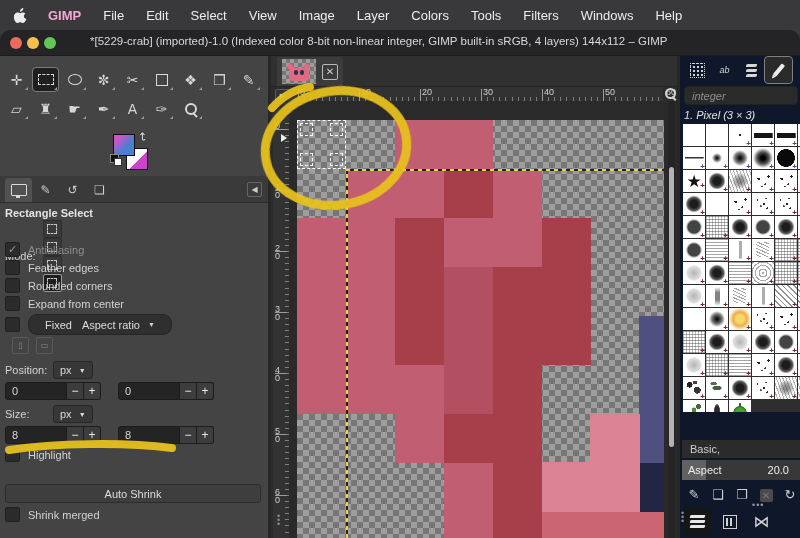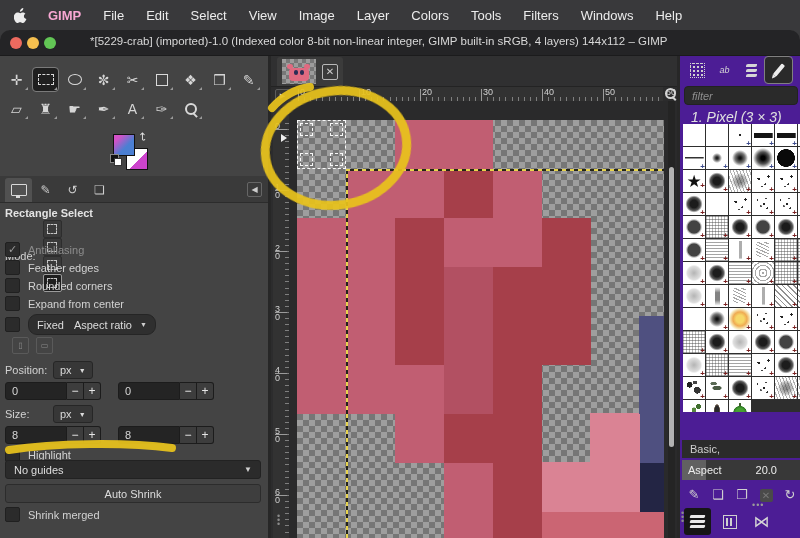--- a/index.html
+++ b/index.html
@@ -55,21 +55,21 @@
   .mode-btn{width:17px;height:16px;margin-left:7px;background:#3a3a3a;border:1px solid #2d2d2d;border-radius:2px;
     display:flex;align-items:center;justify-content:center;}
   .mode-btn .mg{width:8px;height:8px;border:1px dashed #c4c4c4;}
   .mode-btn.active{background:#1e1e1e;border-color:#9b9b9b;}
   .cb-row{position:absolute;left:5px;display:flex;align-items:center;}
   .cb{width:13px;height:13px;background:#2b2b2b;border:1px solid #202020;border-radius:2px;margin-right:8px;
     color:#bdbdbd;font-size:11px;line-height:12px;text-align:center;}
   .cb-row.muted .opt-label{color:#8d8d8d;}
   .cb-row.muted .cb{color:#9a9a9a;}
   .pill{height:19px;background:#2f2f2f;border:1px solid #252525;border-radius:9px;display:flex;align-items:center;
-    padding:0 8px;color:#dcdcdc;font-size:11px;}
+    padding:0 16px;color:#dcdcdc;font-size:11px;}
   .pill .caret{margin-left:8px;font-size:7px;color:#cfcfcf;}
   .entry{background:#242424;border:1px solid #1d1d1d;border-radius:4px;color:#c9c9c9;font-size:11px;
     display:flex;align-items:center;padding:0 6px;box-sizing:border-box;}
   .entry .clear{margin-left:auto;color:#9f9f9f;font-size:12px;}
   .side-btn{width:15px;height:15px;border:1px solid #5a5a5a;border-radius:2px;margin-left:7px;
     display:flex;align-items:center;justify-content:center;color:#8a8a8a;font-size:8px;}
   .unit-combo{height:16px;background:#373737;border:1px solid #262626;border-radius:3px;color:#dadada;
     font-size:11px;display:flex;align-items:center;padding:0 6px;}
   .unit-combo .caret{margin-left:7px;font-size:7px;}
   .spin-group{display:flex;height:18px;}
@@ -128,50 +128,50 @@
   .layer-h{position:absolute;height:2px;
     background:repeating-linear-gradient(90deg,#e8d44d 0 4px,#23231a 4px 8px);}
   .layer-v{position:absolute;width:2px;
     background:repeating-linear-gradient(0deg,#e8d44d 0 4px,#23231a 4px 8px);}
   .marquee{position:absolute;border:1px dashed rgba(255,255,255,.95);box-sizing:border-box;}
   .m-handle{position:absolute;width:13px;height:13px;border:1px dashed rgba(255,255,255,.95);box-sizing:border-box;}
   .canvas-scroll{position:absolute;left:379px;top:0;width:7px;height:437px;background:#242424;}
   .canvas-scroll .thumb-v{position:absolute;left:1px;top:66px;width:5px;height:280px;background:#b3b3b3;border-radius:3px;}
 
   
-  .right-panel{position:absolute;left:677px;top:0;width:123px;height:482px;background:#4c1d95;
+  .right-panel{position:absolute;left:677px;top:0;width:123px;height:482px;background:#0f172a;
     border-left:3px solid #272727;box-sizing:border-box;}
   .bp-tabs{position:absolute;left:4px;top:1px;display:flex;}
   .bp-tab{width:27px;height:26px;display:flex;align-items:center;justify-content:center;color:#d6d6d6;
     font-size:13px;border-radius:3px;}
   .bp-tab.active{background:#2a2a2a;outline:1px solid #808080;}
   .shape-dotgrid{width:13px;height:13px;border:1px dotted #d0d0d0;
     background-image:radial-gradient(#d0d0d0 0.8px,transparent 1px);background-size:4px 4px;background-position:1px 1px;}
   .shape-gradstack{width:13px;height:13px;position:relative;}
   .shape-gradstack i{position:absolute;left:1px;width:11px;height:3px;background:#d6d6d6;border-radius:2px 0 2px 0;display:block;}
   .shape-fontab{font-size:9px;color:#d6d6d6;font-style:italic;}
   .brush-glyph{width:4px;height:14px;background:#ededed;transform:rotate(40deg);border-radius:1px;position:relative;}
   .brush-glyph:after{content:"";position:absolute;left:0px;top:14px;border-left:2px solid transparent;
     border-right:2px solid transparent;border-top:4px solid #ededed;}
   .filter-input{position:absolute;left:4px;top:30px;width:114px;height:19px;background:#2a2a2a;border:1px solid #222;
     border-radius:4px;color:#8f8f8f;font-size:11px;font-style:italic;display:flex;align-items:center;
     padding-left:7px;box-sizing:border-box;}
-  .brush-label{position:absolute;left:4px;top:53px;color:#e0e0e0;font-size:14px;font-style:italic;margin-left:7px;}
+  .brush-label{position:absolute;left:4px;top:53px;color:#e0e0e0;font-size:11px;font-style:italic;}
   .brush-grid{position:absolute;left:3px;top:68px;width:120px;height:288px;overflow:hidden;
     display:grid;grid-template-columns:repeat(6,22px);grid-auto-rows:22px;gap:1px;background:#2e2e2e;}
   .bcell{background:#fff;position:relative;display:flex;align-items:center;justify-content:center;overflow:hidden;}
   .bcell .plus{position:absolute;right:0px;bottom:-2px;font-size:8px;font-weight:bold;}
   .bcell.t-star{color:#111;font-size:17px;line-height:17px;}
   .group-bar{position:absolute;left:2px;top:384px;width:119px;height:18px;background:#2b2b2b;color:#cfcfcf;
     font-size:11px;display:flex;align-items:center;padding-left:8px;box-sizing:border-box;}
   .spacing-row{position:absolute;left:2px;top:404px;width:119px;height:20px;background:#383838;color:#ededed;
     font-size:11px;display:flex;align-items:center;}
   .spacing-fill{position:absolute;left:0;top:0;width:24px;height:20px;background:#616161;}
   .spacing-row .lab{position:relative;margin-left:6px;}
-  .spacing-row .val{position:relative;margin-left:auto;margin-right:24px;}
+  .spacing-row .val{position:relative;margin-left:auto;margin-right:12px;}
   .bact-row{position:absolute;left:2px;top:428px;width:121px;height:20px;display:flex;align-items:center;}
   .bact{width:24px;text-align:center;color:#cfcfcf;font-size:13px;}
   .bact.disabled{color:#6e6e6e;}
   .bact .boxx{display:inline-block;width:13px;height:13px;background:#4a4a4a;border-radius:2px;color:#777;
     font-size:10px;line-height:13px;}
   .bdock-tabs{position:absolute;left:4px;top:452px;display:flex;align-items:center;}
   .bdock{width:27px;height:27px;margin-right:5px;display:flex;align-items:center;justify-content:center;
     color:#d6d6d6;font-size:14px;border-radius:3px;}
   .bdock.active{background:#161616;}
   .shape-slats{width:15px;height:13px;position:relative;}
@@ -355,24 +355,20 @@
           <span class="spin-btn">−</span>
           <span class="spin-btn plus">+</span>
         </span>
       </div>
 
       <div class="cb-row" style="top:391px">
         <span class="cb"></span>
         <span class="opt-label">Highlight</span>
       </div>
 
-      <div class="select-box" style="top:404px">
-        <span>No guides</span>
-        <span class="caret">▼</span>
-      </div>
 
       <div class="push-btn" style="top:428px">
         <span>Auto Shrink</span>
       </div>
 
       <div class="cb-row" style="top:451px">
         <span class="cb"></span>
         <span class="opt-label">Shrink merged</span>
       </div>
     </div>
@@ -493,21 +489,21 @@
             <span class="shape-gradstack">
               <i style="top:0"></i>
               <i style="top:5px"></i>
               <i style="top:10px"></i>
             </span>
           </span>
           <span class="bp-tab active">
             <span class="brush-glyph"></span>
           </span>
         </div>
-      <div class="filter-input">filter</div>
+      <div class="filter-input">integer</div>
       <div class="brush-label">1. Pixel (3 × 3)</div>
       <div class="brush-grid" id="brush-grid">
           <div class="bcell t-blank"></div>
           <div class="bcell t-blank"></div>
           <div class="bcell t-dot" style="background-image: radial-gradient(1.5px, rgb(34, 34, 34) 98%, transparent);">
             <span class="plus" style="color: rgb(59, 74, 140);">+</span>
           </div>
           <div class="bcell t-bar" style="background-image: linear-gradient(rgb(20, 20, 20), rgb(20, 20, 20)); background-size: 85% 5px; background-position: center center; background-repeat: no-repeat;">
             <span class="plus" style="color: rgb(59, 74, 140);">+</span>
           </div>

